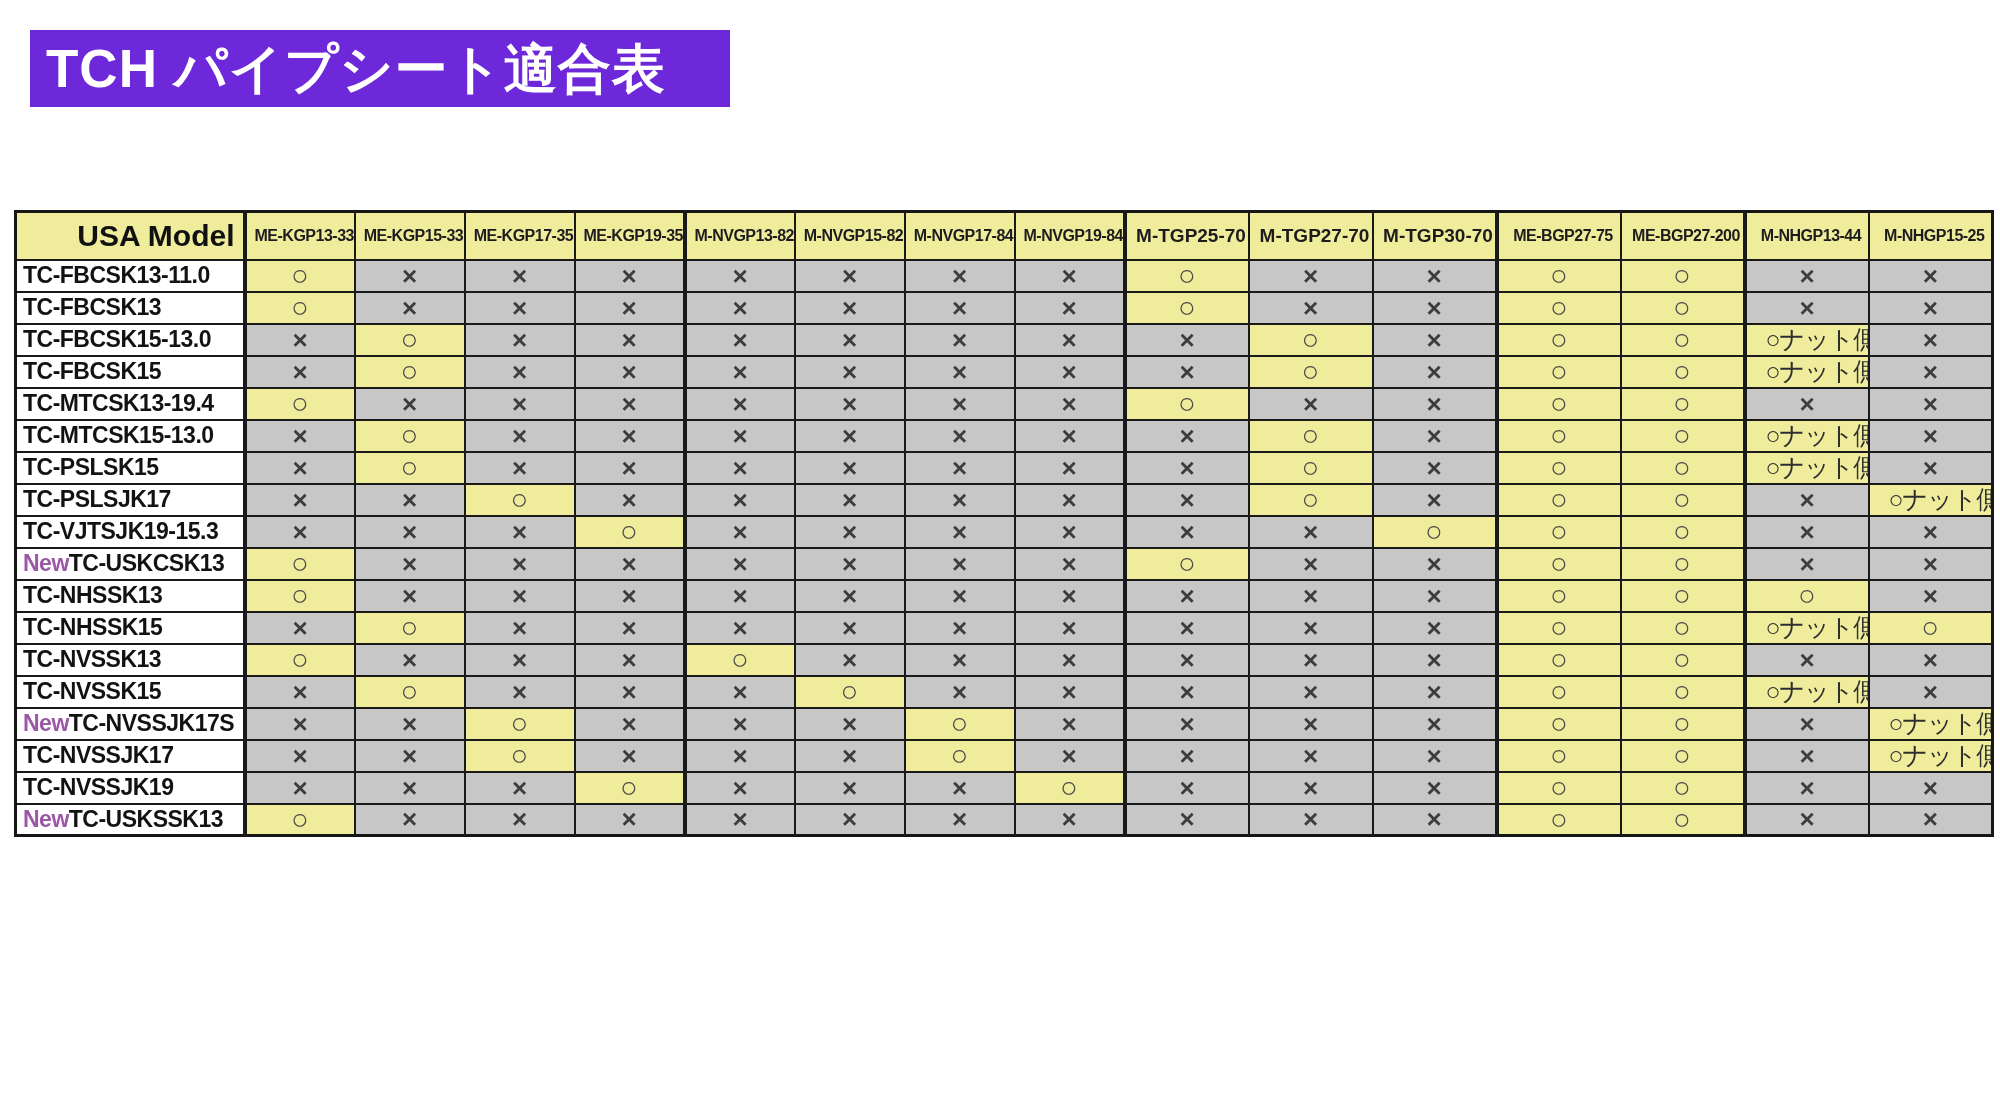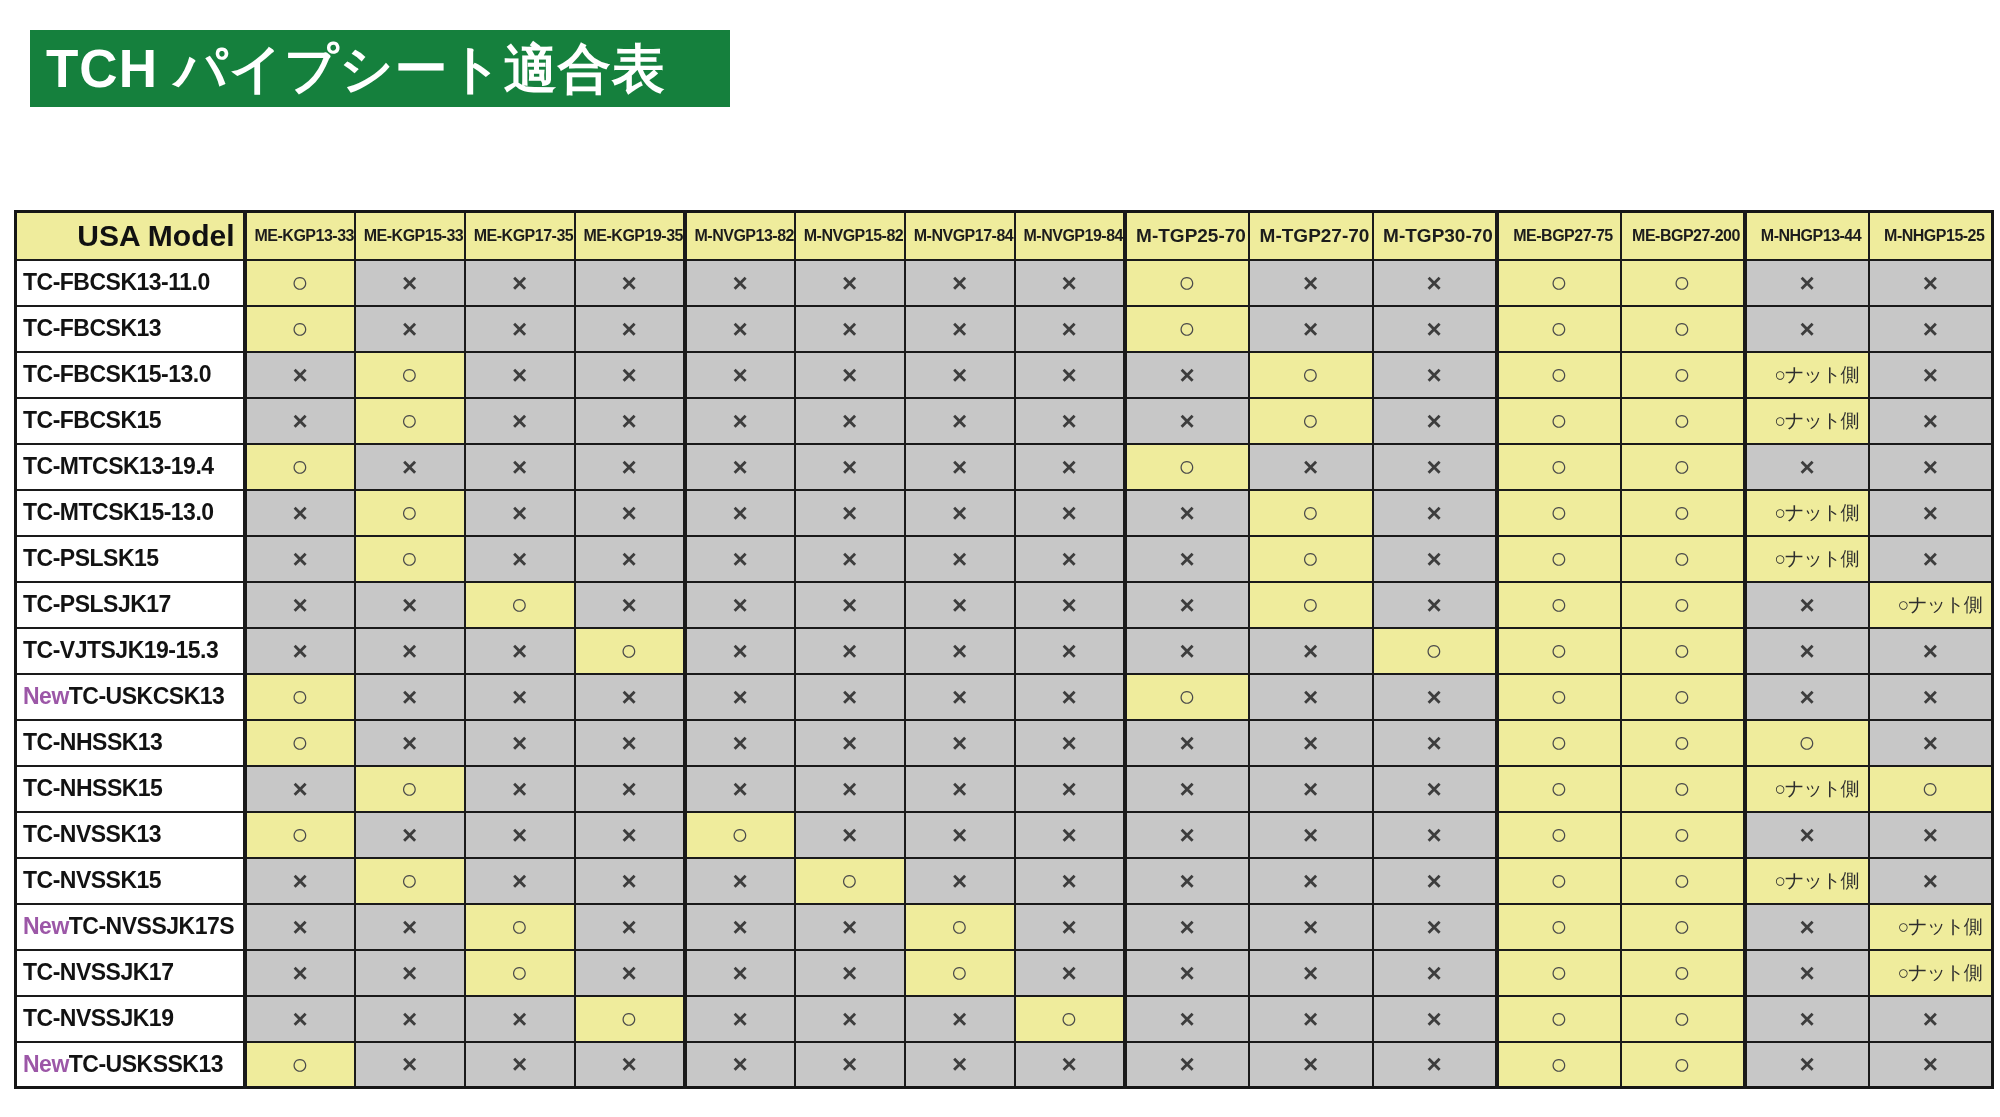--- a/index.html
+++ b/index.html
@@ -2,52 +2,52 @@
 <html><head>
 <meta charset="utf-8">
 <style>
   html,body{margin:0;padding:0;}
   body{
     width:2000px;height:1117px;background:#ffffff;overflow:hidden;
     font-family:"Liberation Sans",sans-serif;
     -webkit-font-smoothing:antialiased;
   }
   .banner{
-    margin:30px 0 0 30px;width:700px;height:77px;background:#15803d;
+    margin:30px 0 0 30px;width:700px;height:77px;background:#6d28d9;
     color:#ffffff;font-size:53px;font-weight:bold;line-height:77px;
     padding-left:16px;box-sizing:border-box;letter-spacing:1px;white-space:nowrap;
   }
   .tablewrap{margin:103px 0 0 14px;}
   table{
     width:1976px;border-collapse:collapse;table-layout:fixed;
     border:3px solid #161616;background:#fde047;
   }
   th,td{
     border:2px solid #1a1a1a;text-align:center;vertical-align:middle;
     padding:0;overflow:hidden;white-space:nowrap;
   }
   thead tr{height:48px;}
-  tbody tr{height:46px;}
+  tbody tr{height:32px;}
   .ylw{background:#efec9c;}
   .gry{background:#c7c7c7;}
   .gsep{border-left-width:4px;}
   .corner{
     background:#efec9c;font-size:30px;font-weight:bold;color:#111;
     text-align:right;padding-right:8px;
   }
   .colhead{font-size:19px;font-weight:bold;color:#1c1c1c;padding-left:8px;}
   .colhead.long{font-size:16px;letter-spacing:-0.5px;}
   .lbl{
     background:#ffffff;text-align:left;font-size:23px;font-weight:bold;
     color:#121212;padding-left:6px;letter-spacing:-0.5px;
   }
   .new{color:#9c57a7;text-align:center;}
   .mark-o{font-size:29px;color:#4a4a4a;font-weight:normal;line-height:1;}
   .mark-x{font-size:26px;color:#3d3d3d;font-weight:bold;line-height:1;}
-  .mark-n{font-size:19px;color:#2e2e2e;letter-spacing:-1px;line-height:1;margin-left:19px;}
+  .mark-n{font-size:25px;color:#2e2e2e;letter-spacing:-1px;line-height:1;margin-left:19px;}
 </style>
 </head>
 <body>
 
 <div class="banner">
   <span>TCH パイプシート適合表</span>
 </div>
 
 <div class="tablewrap">
   <table>

